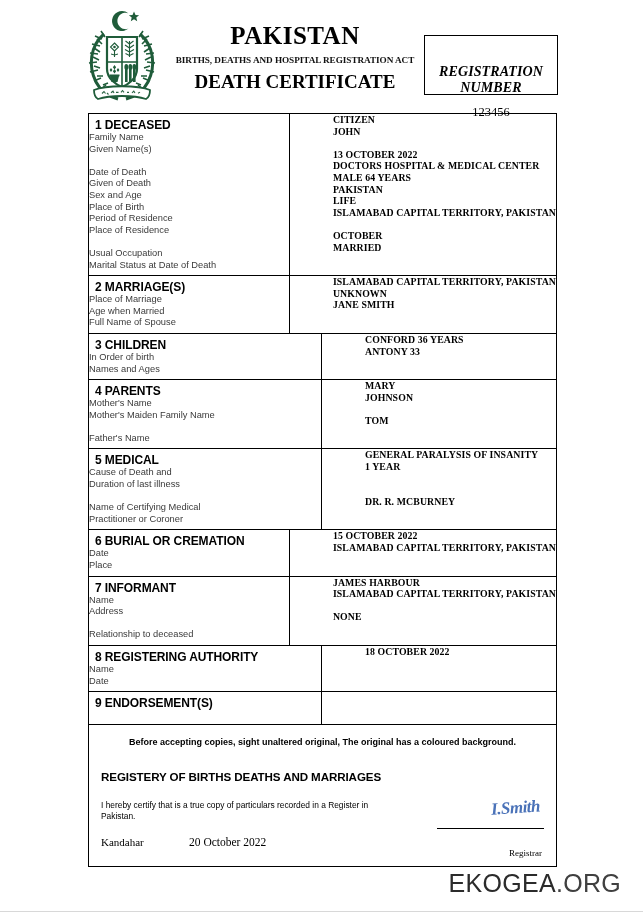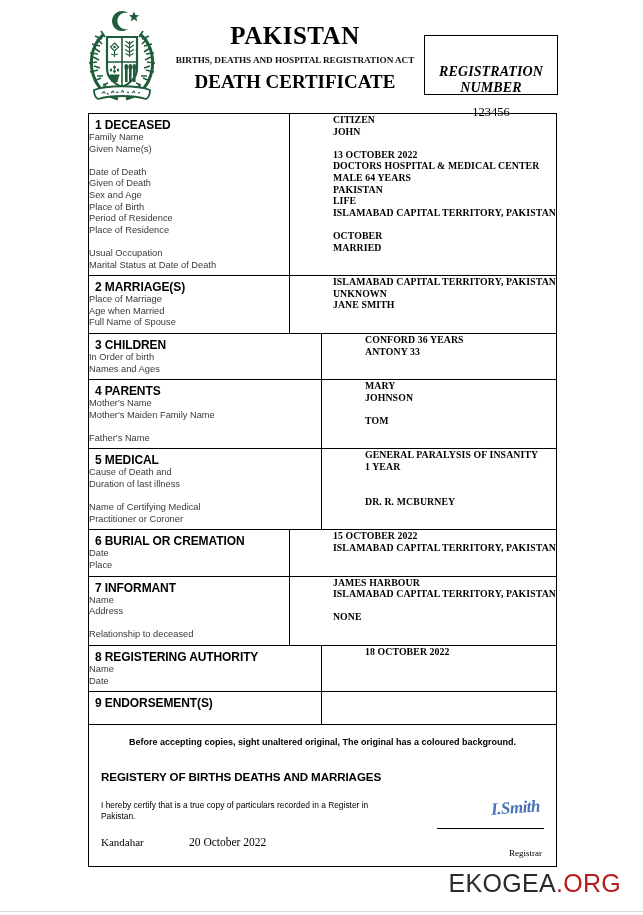--- a/index.html
+++ b/index.html
@@ -227,21 +227,21 @@
   
   #brand {
     position: absolute;
     right: 22px;
     top: 869px;
     font-family: "Liberation Sans", sans-serif;
     font-size: 25px;
     letter-spacing: 0.3px;
   }
   .brand-dark { color: #2b2b2b; }
-  .brand-green { color: #b91c1c; }
+  .brand-green { color: #404040; }
   #bottom-rule {
     position: absolute;
     left: 0;
     top: 911px;
     width: 643px;
     height: 0;
     border-top: 1.5px solid #d8d8d8;
   }
 </style>
 </head>

